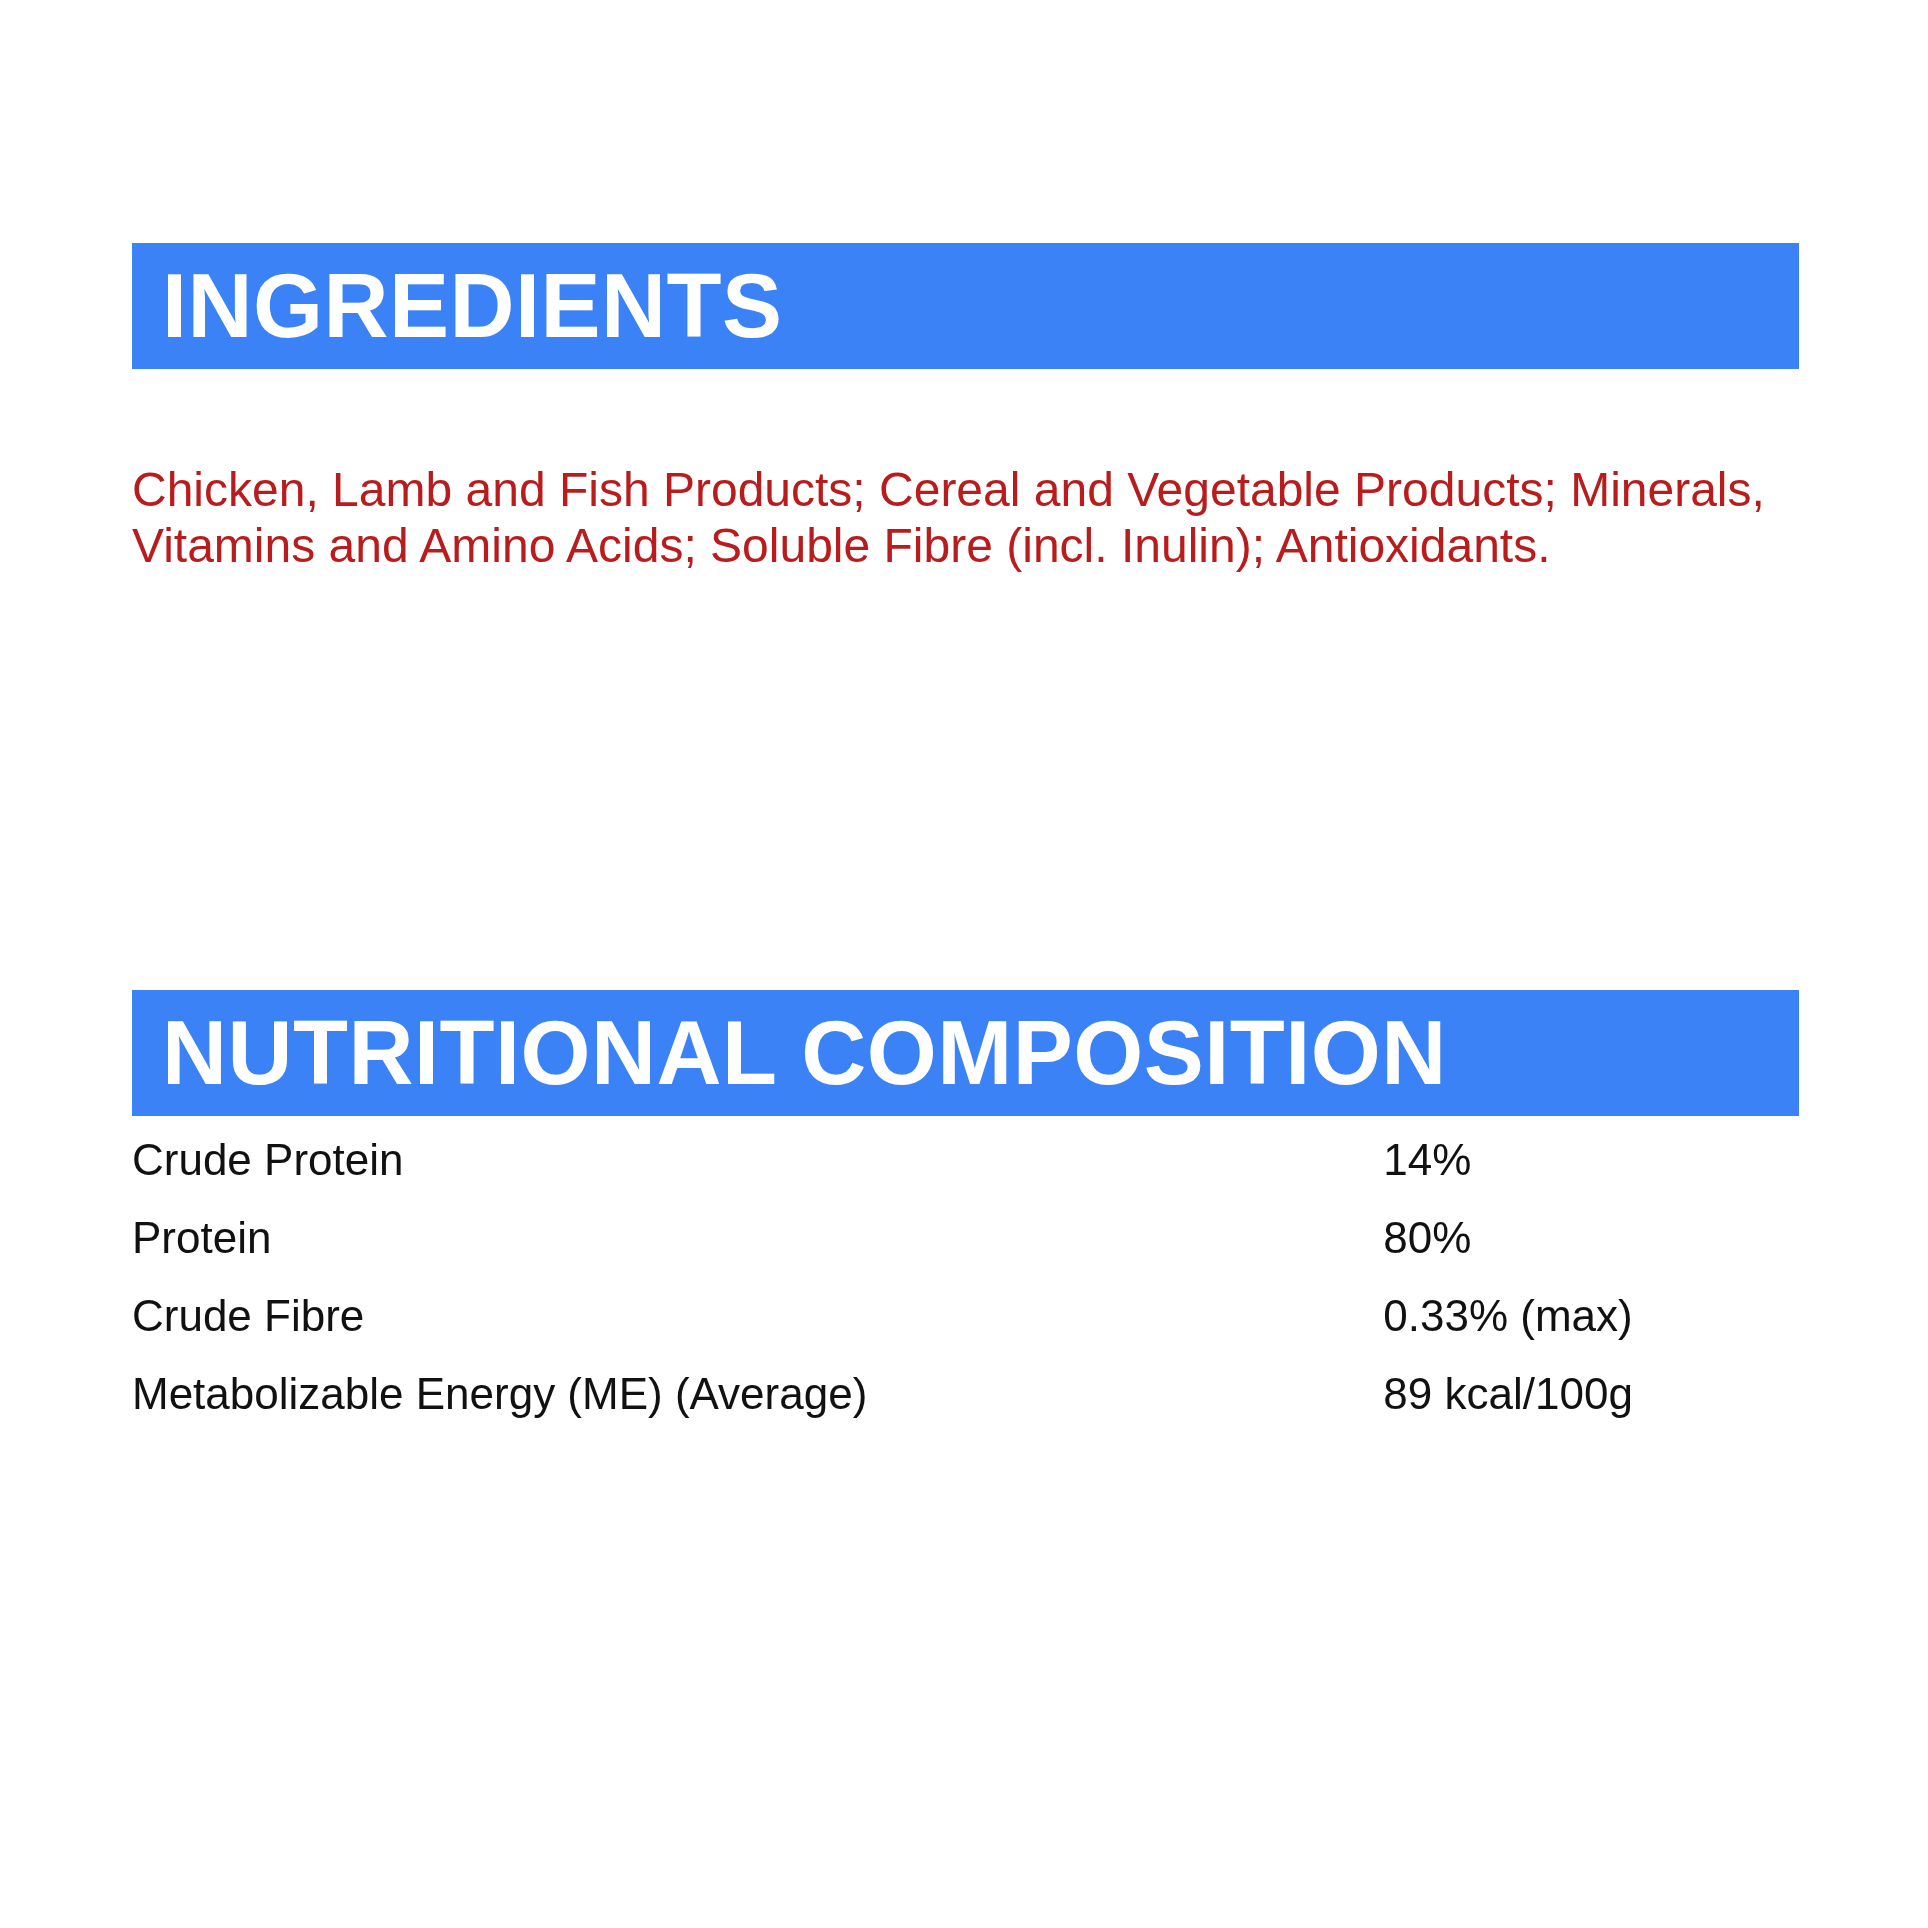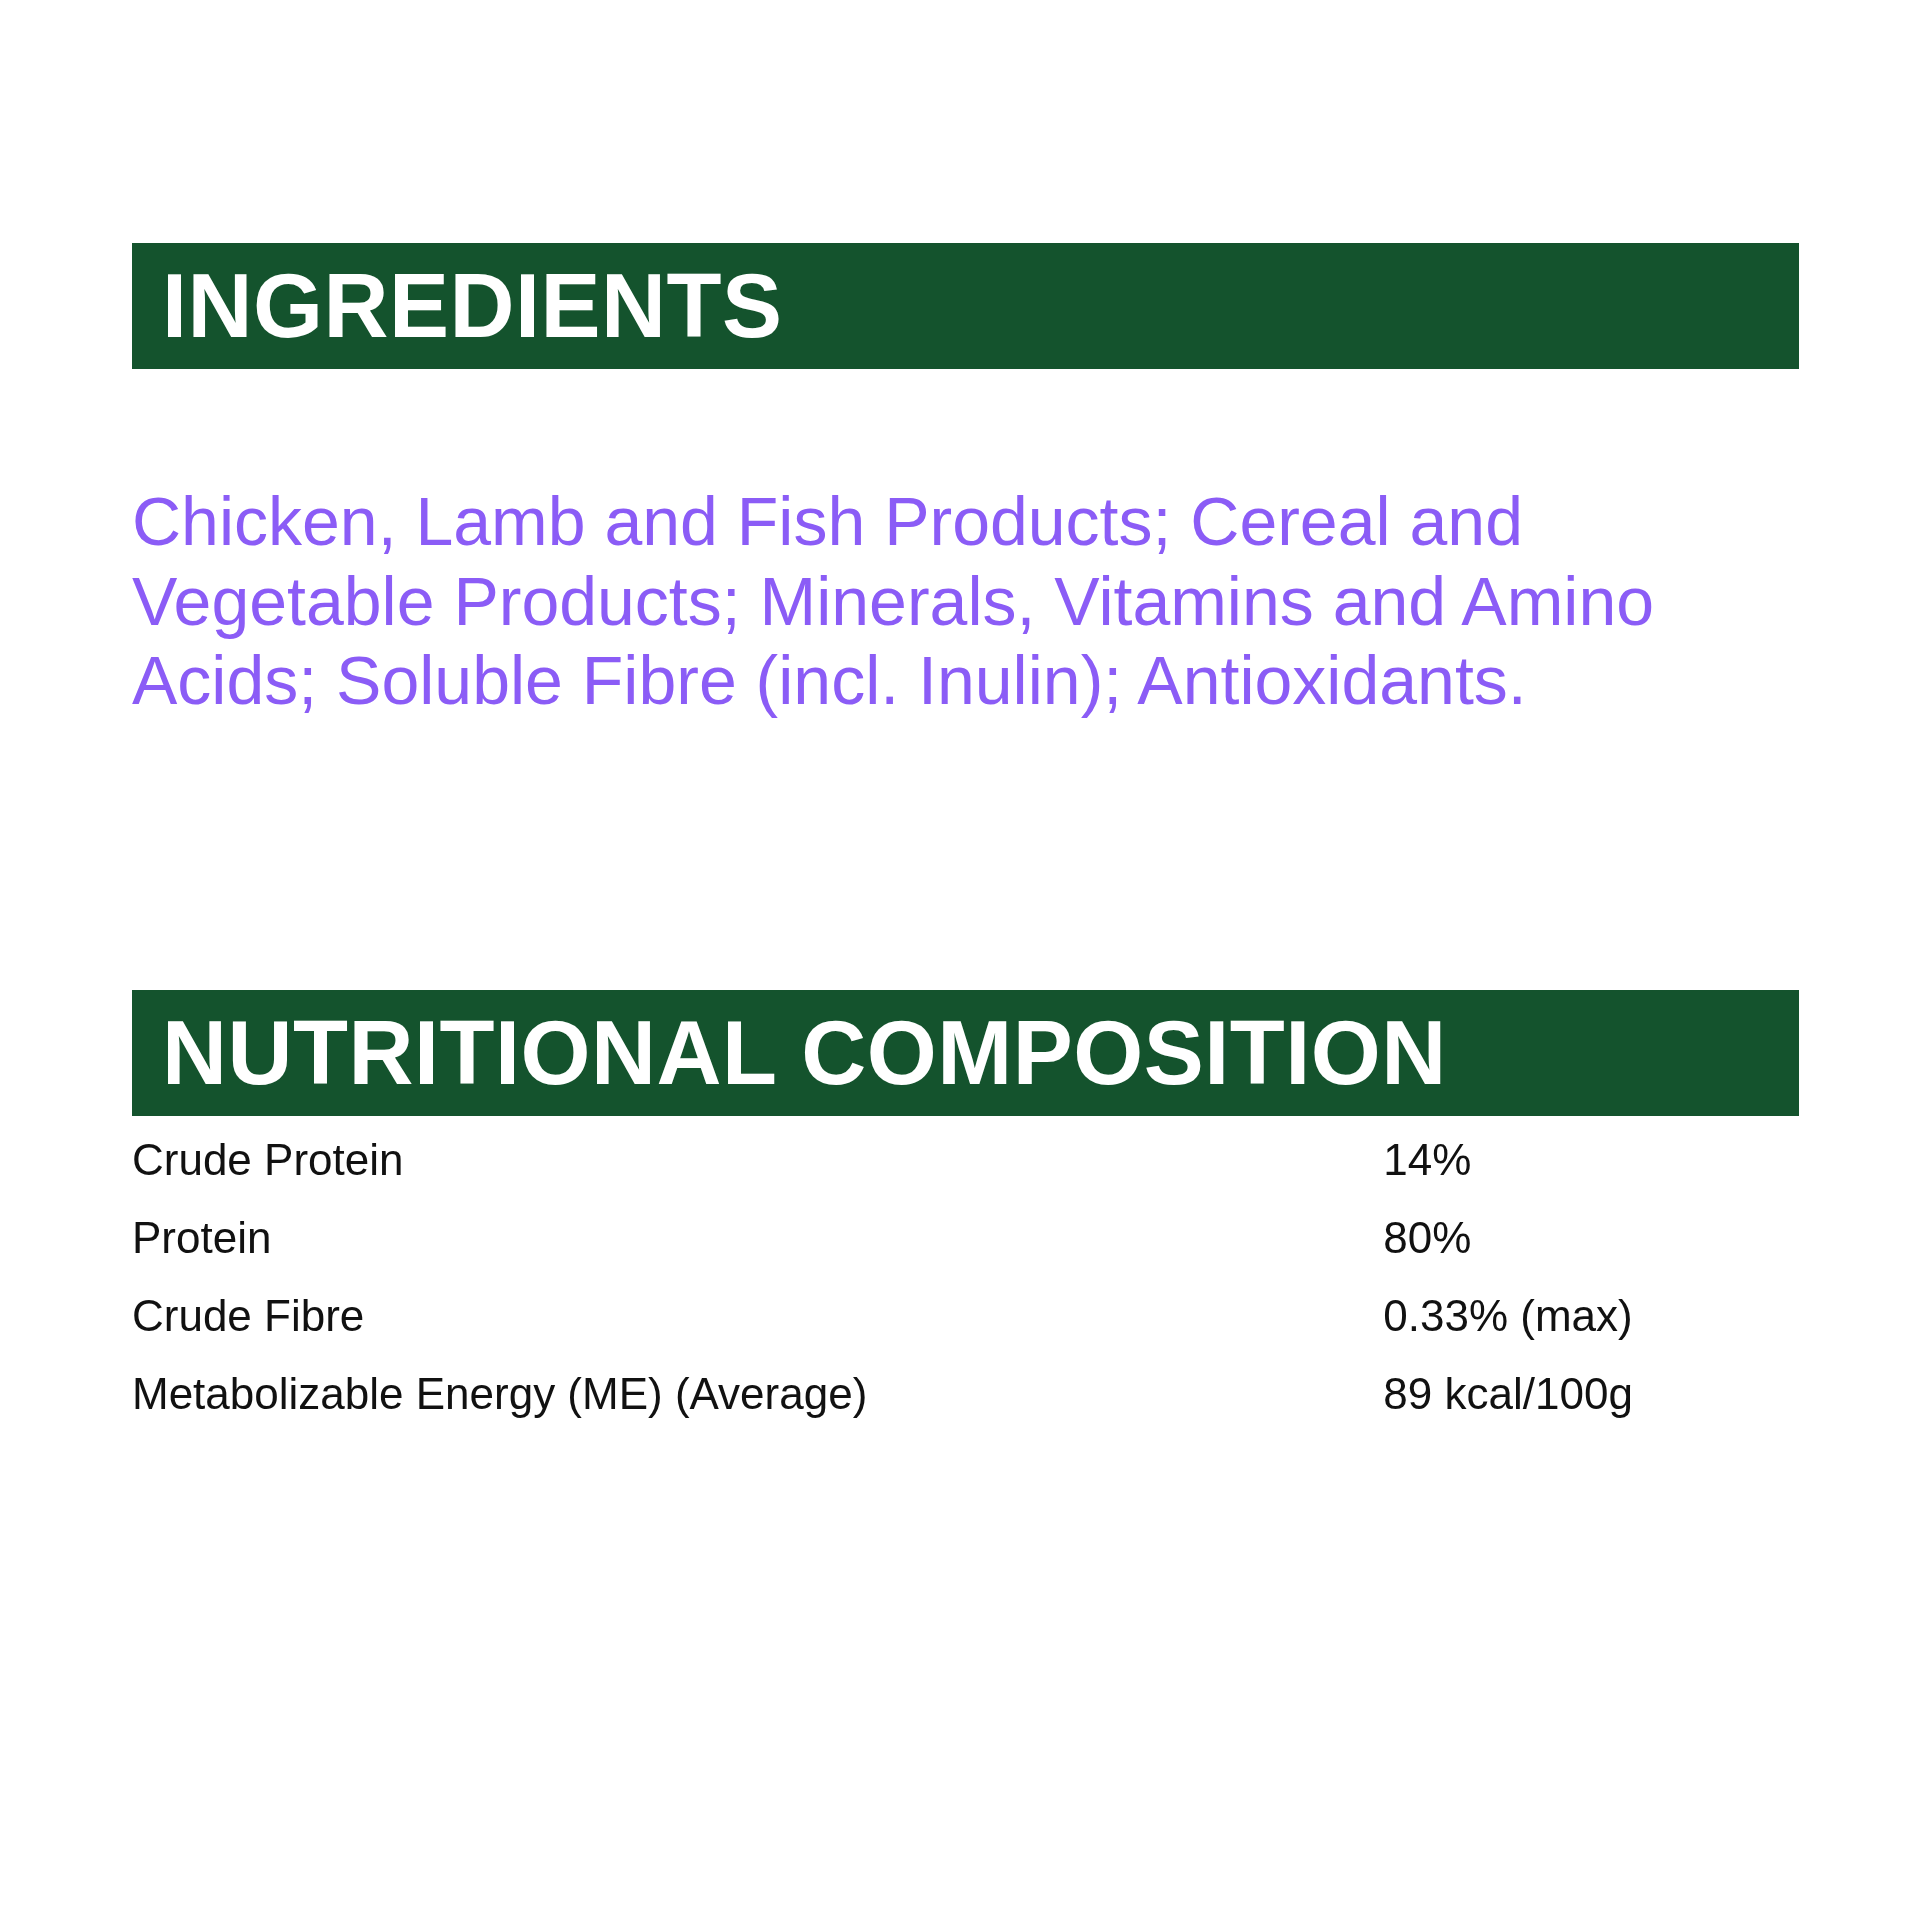--- a/index.html
+++ b/index.html
@@ -17,21 +17,21 @@
   .page {
     position: relative;
     width: 1928px;
     height: 1928px;
     box-sizing: border-box;
     padding: 0 132px;
   }
 
   
   .section-bar {
-    background: #14532d;
+    background: #3b82f6;
     color: #ffffff;
     box-sizing: border-box;
     display: flex;
     align-items: center;
     padding: 0 30px;
     width: 1667px;
   }
   .section-bar .bar-title {
     font-size: 90px;
     font-weight: bold;
@@ -44,23 +44,23 @@
     position: absolute;
     left: 132px;
     top: 243px;
     height: 126px;
   }
   #ingredients-body {
     position: absolute;
     left: 132px;
     top: 414px;
     width: 1686px;
-    font-size: 68px;
+    font-size: 48px;
     line-height: 1.17;
-    color: #8b5cf6;
+    color: #b91c1c;
   }
 
   #nutrition-bar {
     position: absolute;
     left: 132px;
     top: 990px;
     height: 126px;
   }
 
   #nutrition-table {

